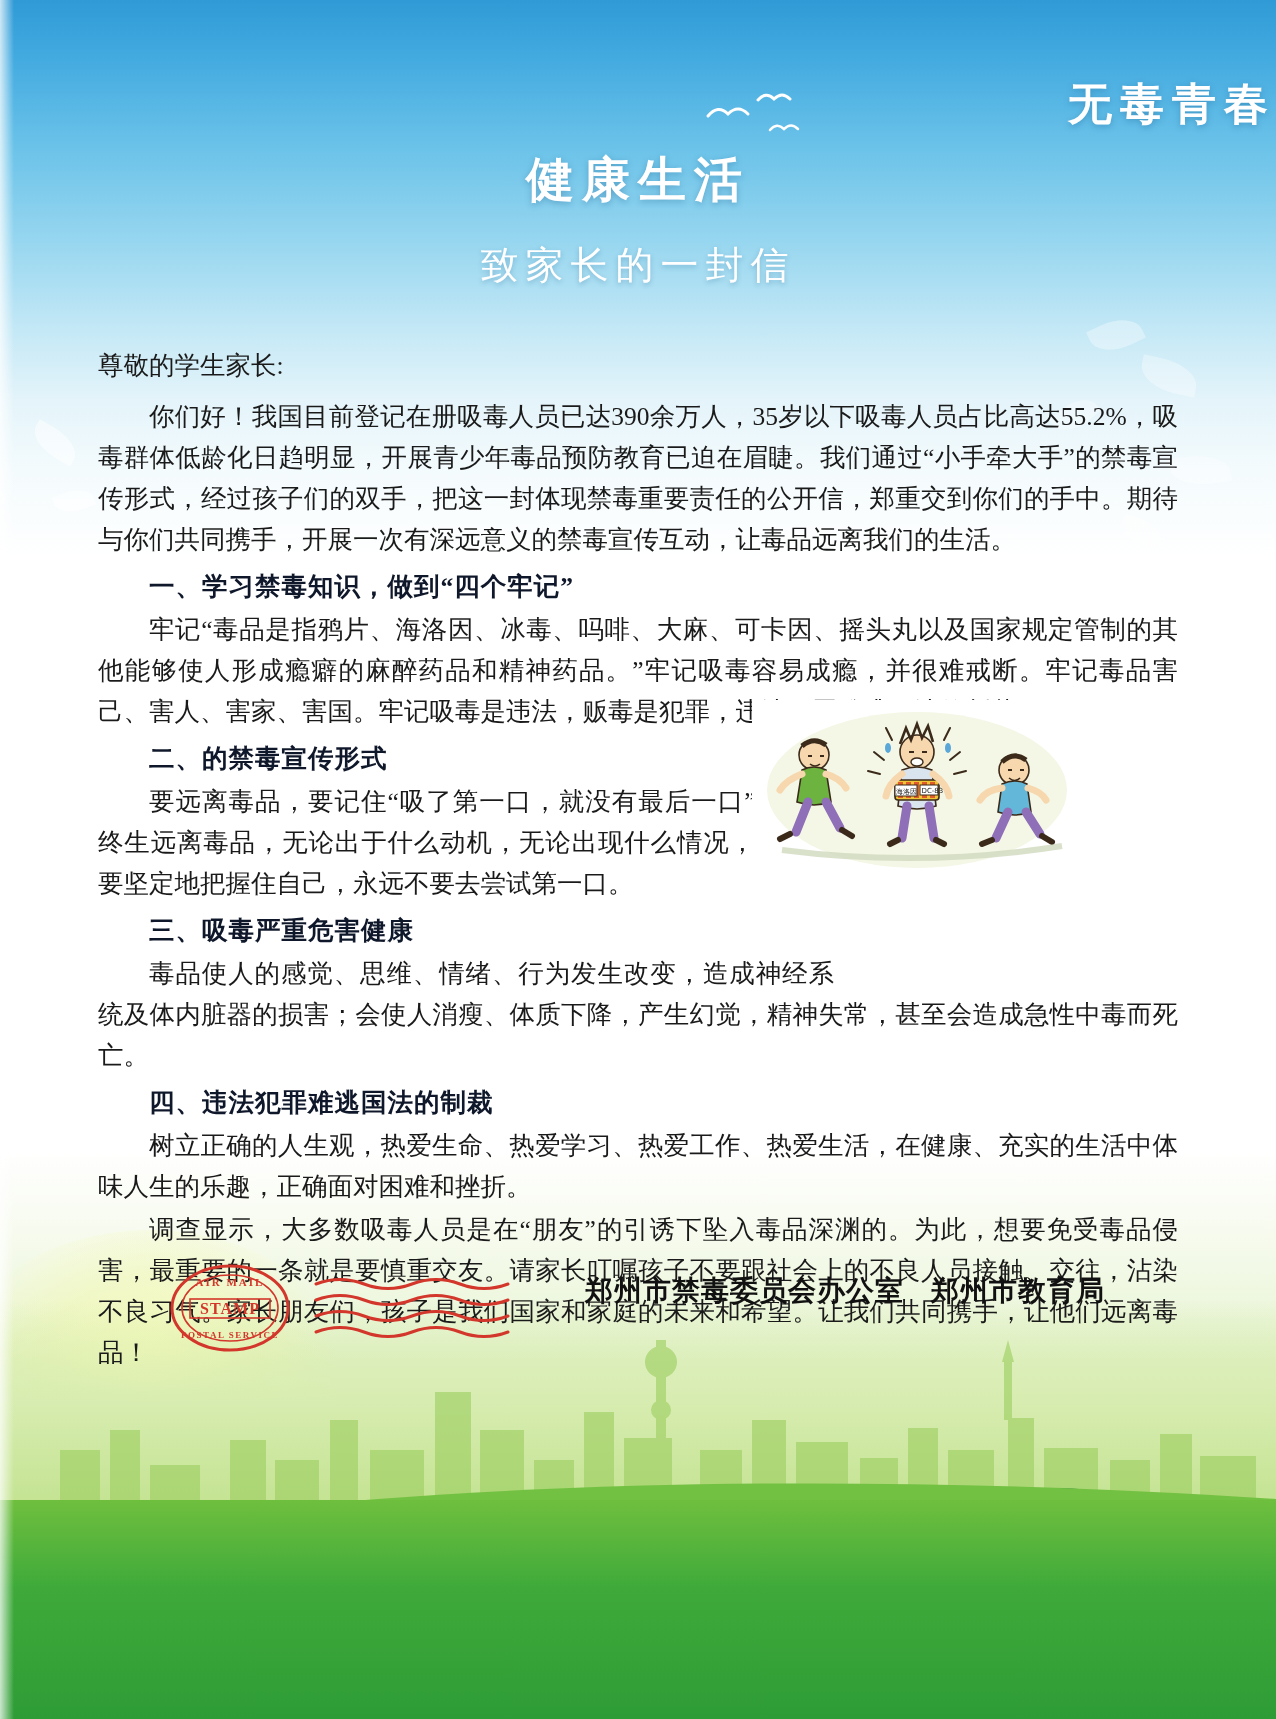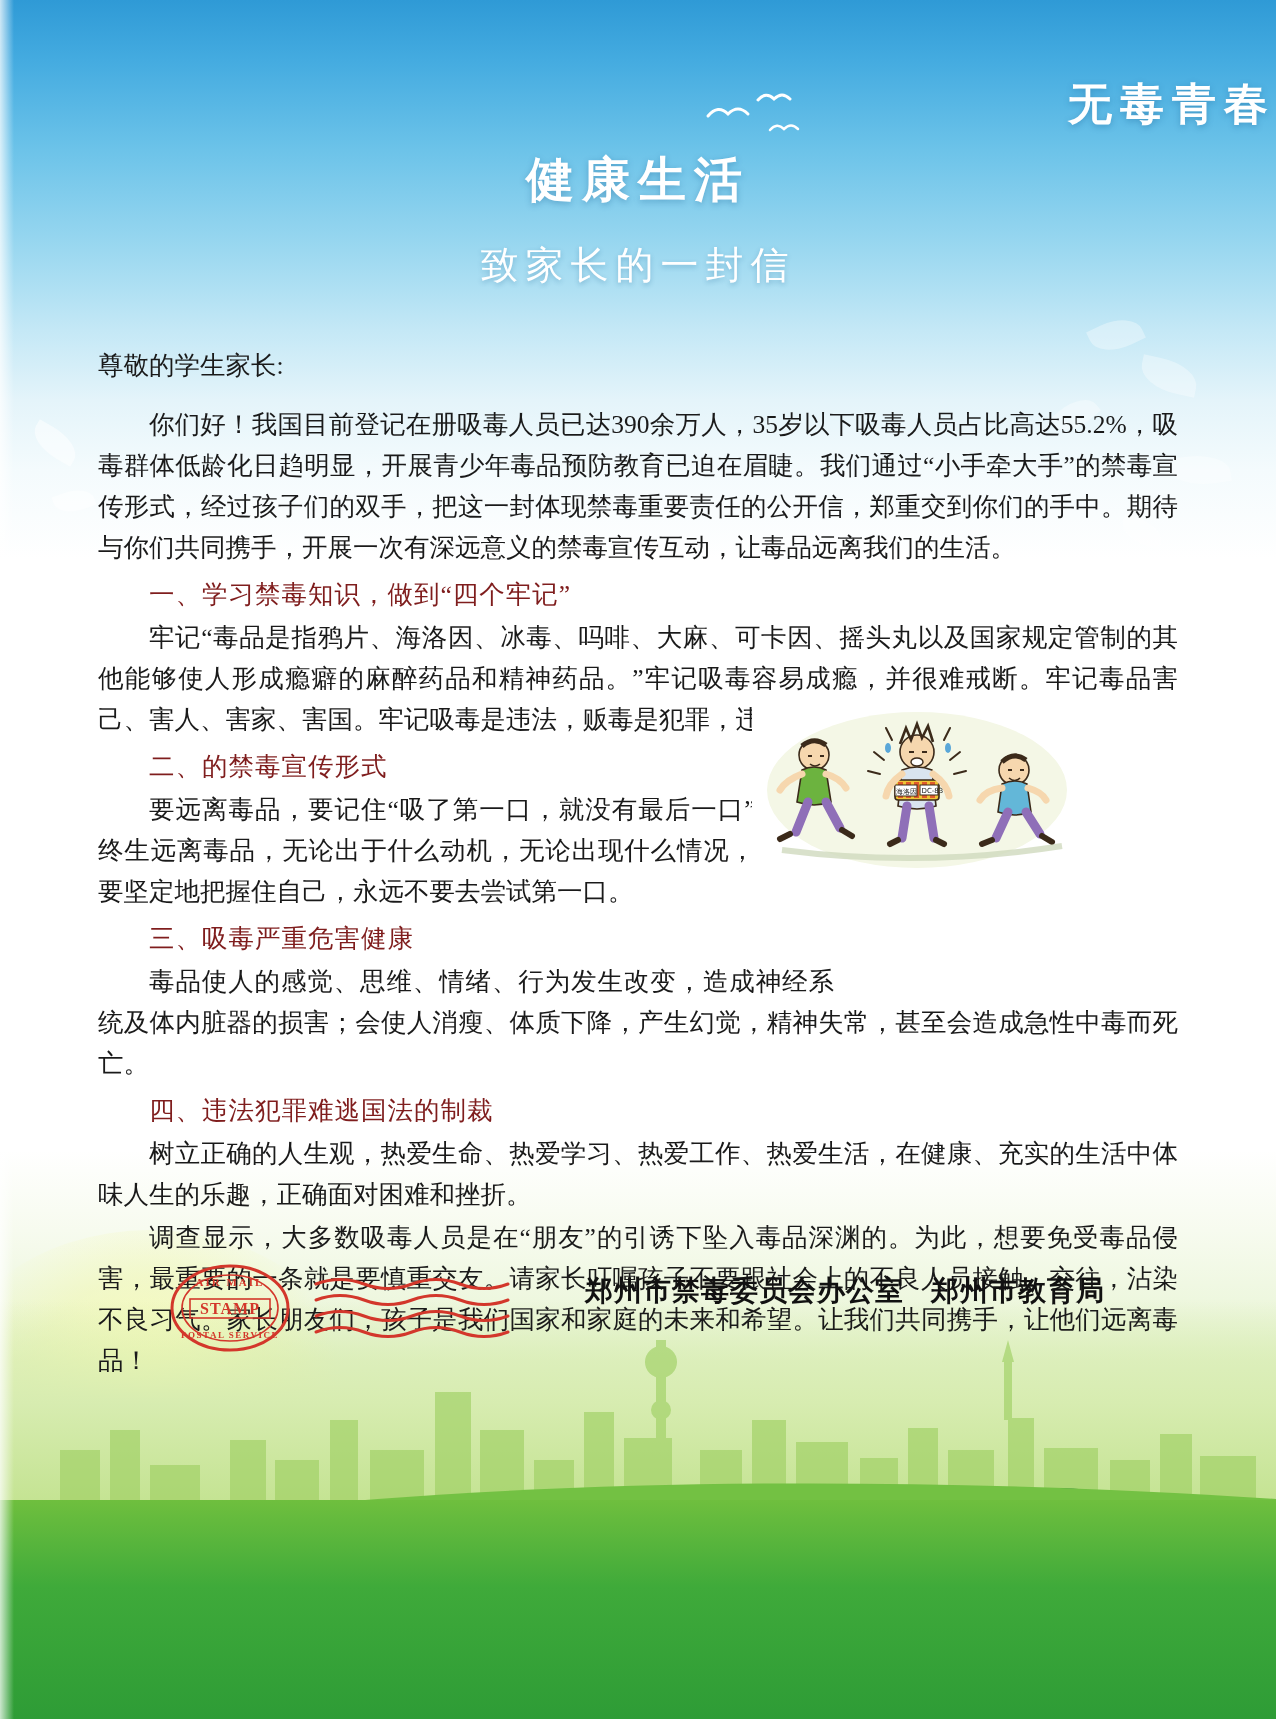--- a/index.html
+++ b/index.html
@@ -139,29 +139,29 @@
     left: 98px;
     top: 345px;
     width: 1080px;
     color: #1a1a1a;
     font-size: 25.5px;
     line-height: 41px;
     text-align: justify;
   }
   .salutation {
     font-size: 25.5px;
-    margin-bottom: 18px;
+    margin-bottom: 10px;
   }
   .para {
     text-indent: 2em;
     margin: 0 0 2px 0;
   }
   .section-head {
-    color: #7f1d1d;
-    font-weight: normal;
+    color: #0f172a;
+    font-weight: bold;
     text-indent: 2em;
     margin: 6px 0 2px 0;
     letter-spacing: 1px;
   }
   .wrap-img {
     float: right;
     width: 330px;
     height: 172px;
     margin: 2px 0 4px 14px;
     shape-outside: margin-box;

